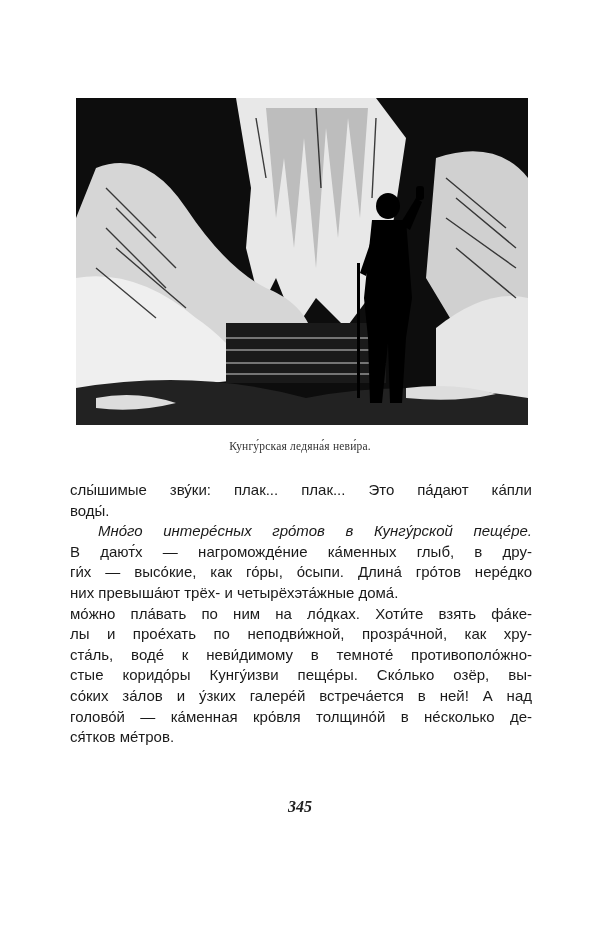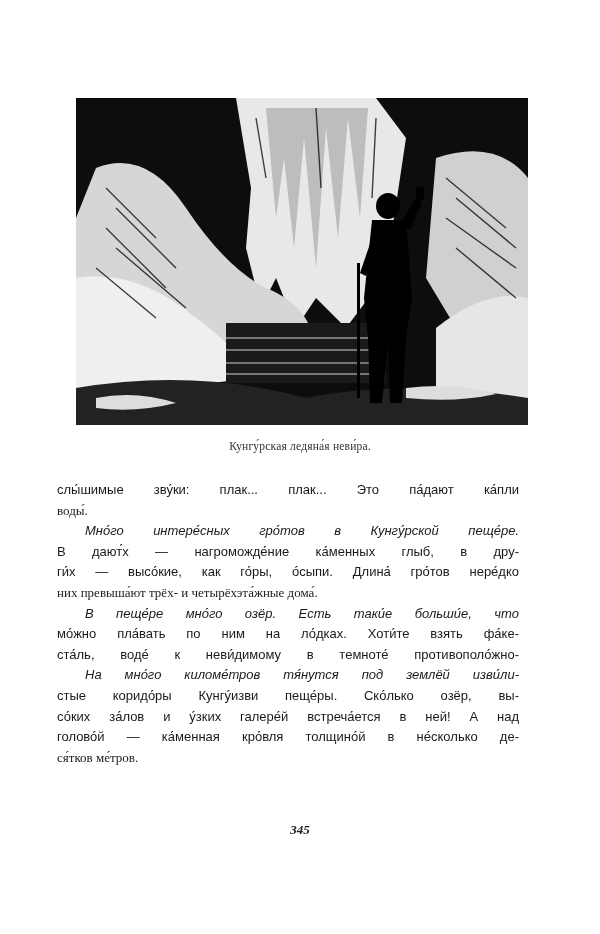--- a/index.html
+++ b/index.html
@@ -22,44 +22,44 @@
     .caption {
       position: absolute;
       left: 0; width: 600px; top: 440px;
       text-align: center;
       font-size: 11.5px;
       color: #333;
       letter-spacing: 0.2px;
     }
     .body-text {
       position: absolute;
-      left: 57px; top: 480px;
+      left: 70px; top: 480px;
       width: 462px;
       font-family: "Liberation Sans", sans-serif;
-      font-size: 13px;
+      font-size: 15px;
       line-height: 20.6px;
       text-align: justify;
       color: #1a1a1a;
     }
     .body-text .line {
       display: block;
       white-space: nowrap;
       text-align-last: justify;
       text-align: justify;
     }
-    .body-text .line.last { text-align-last: left; font-family: Liberation Serif, serif; }
+    .body-text .line.last { text-align-last: left; }
     .body-text .line.indent { padding-left: 28px; font-style: italic; }
     .page-number {
       position: absolute;
-      left: 0; width: 600px; top: 822px;
+      left: 0; width: 600px; top: 798px;
       text-align: center;
       font-family: "Liberation Serif", serif;
       font-style: italic;
       font-weight: bold;
-      font-size: 13px;
+      font-size: 16px;
       color: #222;
     }
   </style>
 </head>
 <body>
 
 <div class="illustration">
   <svg viewBox="0 0 452 327" preserveAspectRatio="none">
     <rect x="0" y="0" width="452" height="327" fill="#0d0d0d"></rect>
 
@@ -100,24 +100,23 @@
 
 <div class="body-text">
   <span class="line">слы́шимые зву́ки: плак... плак... Это па́дают ка́пли</span>
   <span class="line last">воды́.</span>
 
   <span class="line indent">Мно́го интере́сных гро́тов в Кунгу́рской пеще́ре.</span>
   <span class="line">В дают́х — нагроможде́ние ка́менных глыб, в дру-</span>
   <span class="line">ги́х — высо́кие, как го́ры, о́сыпи. Длина́ гро́тов нере́дко</span>
   <span class="line last">них превыша́ют трёх- и четырёхэта́жные дома́.</span>
 
-  <span class="line indent">В пеще́ре мно́го озёр. Есть таки́е больши́е, что</span>
   <span class="line">мо́жно пла́вать по ним на ло́дках. Хоти́те взять фа́ке-</span>
+  <span class="line">лы и прое́хать по неподви́жной, прозра́чной, как хру-</span>
   <span class="line">ста́ль, воде́ к неви́димому в темноте́ противополо́жно-</span>
 
-  <span class="line indent">На мно́го киломе́тров тя́нутся под землёй изви́ли-</span>
   <span class="line">стые коридо́ры Кунгу́изви пеще́ры. Ско́лько озёр, вы-</span>
   <span class="line">со́ких за́лов и у́зких галере́й встреча́ется в ней! А над</span>
   <span class="line">голово́й — ка́менная кро́вля толщино́й в не́сколько де-</span>
   <span class="line last">ся́тков ме́тров.</span>
 </div>
 
 <div class="page-number">345</div>
 
 </body></html>

